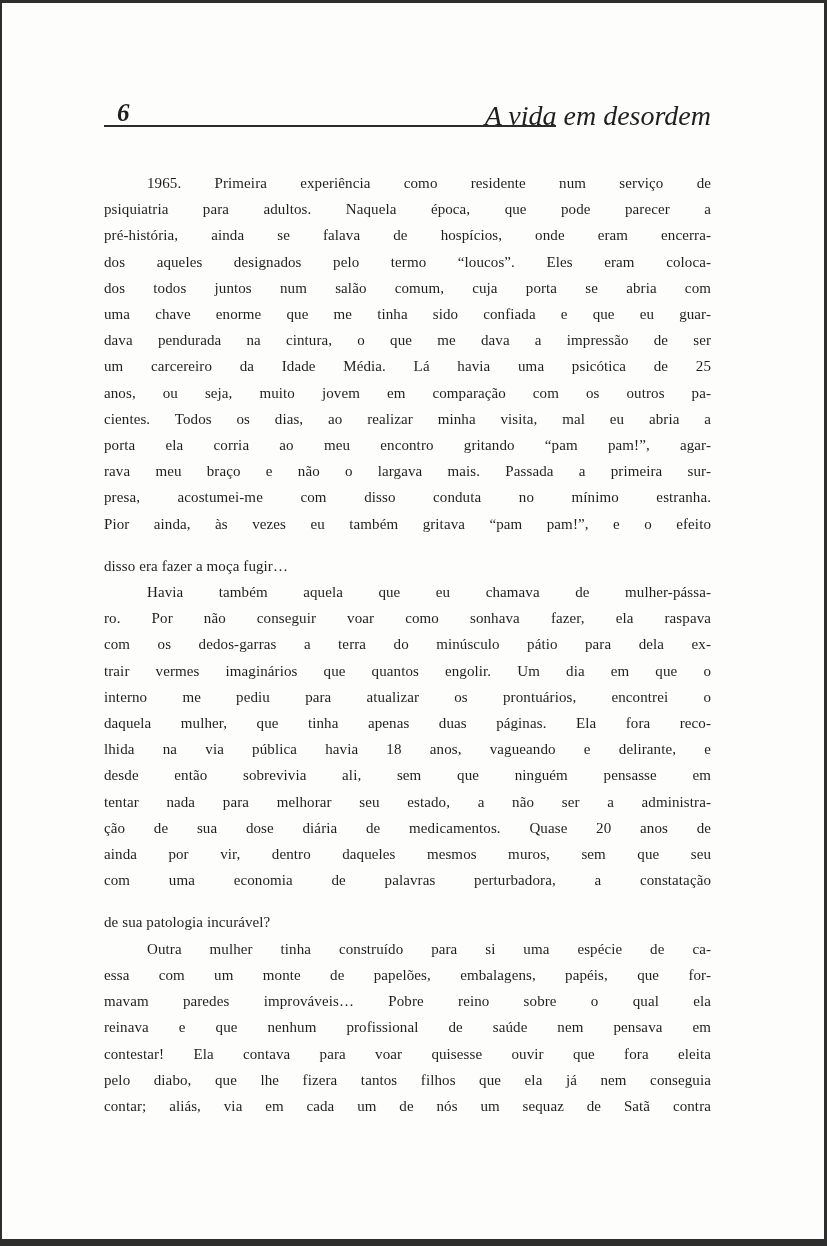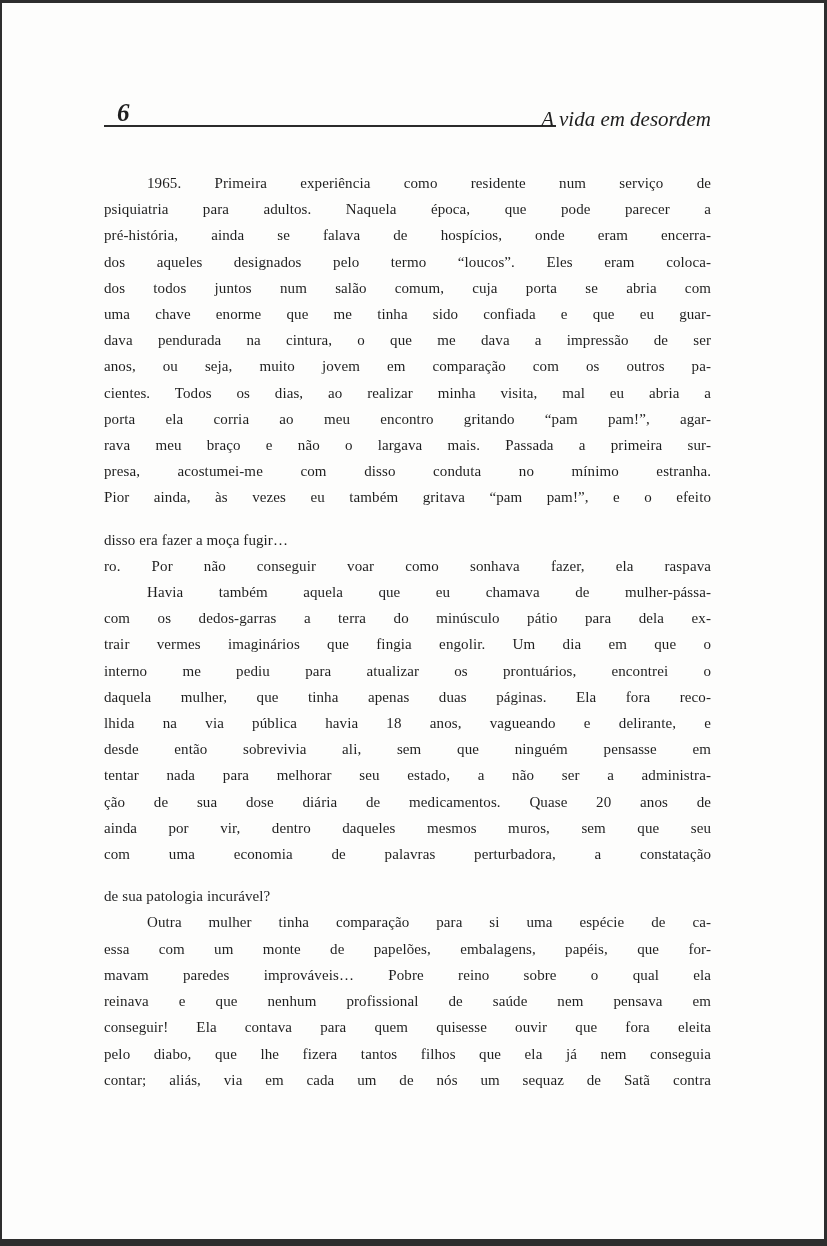--- a/index.html
+++ b/index.html
@@ -43,21 +43,21 @@
     left: 0;
     bottom: 0;
     width: 452px;
     height: 2px;
     background: #2b2b2b;
   }
   .running-title {
     position: absolute;
     right: 0;
     bottom: -3px;
-    font-size: 21px;
+    font-size: 28px;
     font-style: italic;
     line-height: 1;
     white-space: nowrap;
   }
   
   .text-column {
     position: absolute;
     left: 104px;
     top: 170px;
     width: 607px;
@@ -89,46 +89,47 @@
 
   <main class="text-column">
       <div class="paragraph">
         <div class="line first">1965. Primeira experiência como residente num serviço de</div>
         <div class="line">psiquiatria para adultos. Naquela época, que pode parecer a</div>
         <div class="line">pré-história, ainda se falava de hospícios, onde eram encerra-</div>
         <div class="line">dos aqueles designados pelo termo “loucos”. Eles eram coloca-</div>
         <div class="line">dos todos juntos num salão comum, cuja porta se abria com</div>
         <div class="line">uma chave enorme que me tinha sido confiada e que eu guar-</div>
         <div class="line">dava pendurada na cintura, o que me dava a impressão de ser</div>
+        <div class="line">um carcereiro da Idade Média. Lá havia uma psicótica de 25</div>
         <div class="line">anos, ou seja, muito jovem em comparação com os outros pa-</div>
         <div class="line">cientes. Todos os dias, ao realizar minha visita, mal eu abria a</div>
         <div class="line">porta ela corria ao meu encontro gritando “pam pam!”, agar-</div>
         <div class="line">rava meu braço e não o largava mais. Passada a primeira sur-</div>
         <div class="line">presa, acostumei-me com disso conduta no mínimo estranha.</div>
         <div class="line">Pior ainda, às vezes eu também gritava “pam pam!”, e o efeito</div>
         <div class="line para-end">disso era fazer a moça fugir…</div>
       </div>
       <div class="paragraph">
+        <div class="line first">Havia também aquela que eu chamava de mulher-pássa-</div>
         <div class="line">ro. Por não conseguir voar como sonhava fazer, ela raspava</div>
-        <div class="line first">Havia também aquela que eu chamava de mulher-pássa-</div>
         <div class="line">com os dedos-garras a terra do minúsculo pátio para dela ex-</div>
-        <div class="line">trair vermes imaginários que fingia engolir. Um dia em que o</div>
+        <div class="line">trair vermes imaginários que quantos engolir. Um dia em que o</div>
         <div class="line">interno me pediu para atualizar os prontuários, encontrei o</div>
         <div class="line">daquela mulher, que tinha apenas duas páginas. Ela fora reco-</div>
         <div class="line">lhida na via pública havia 18 anos, vagueando e delirante, e</div>
         <div class="line">desde então sobrevivia ali, sem que ninguém pensasse em</div>
         <div class="line">tentar nada para melhorar seu estado, a não ser a administra-</div>
         <div class="line">ção de sua dose diária de medicamentos. Quase 20 anos de</div>
         <div class="line">ainda por vir, dentro daqueles mesmos muros, sem que seu</div>
         <div class="line">com uma economia de palavras perturbadora, a constatação</div>
         <div class="line para-end">de sua patologia incurável?</div>
       </div>
       <div class="paragraph">
-        <div class="line first">Outra mulher tinha comparação para si uma espécie de ca-</div>
+        <div class="line first">Outra mulher tinha construído para si uma espécie de ca-</div>
         <div class="line">essa com um monte de papelões, embalagens, papéis, que for-</div>
         <div class="line">mavam paredes improváveis… Pobre reino sobre o qual ela</div>
         <div class="line">reinava e que nenhum profissional de saúde nem pensava em</div>
-        <div class="line">conseguir! Ela contava para quem quisesse ouvir que fora eleita</div>
+        <div class="line">contestar! Ela contava para voar quisesse ouvir que fora eleita</div>
         <div class="line">pelo diabo, que lhe fizera tantos filhos que ela já nem conseguia</div>
         <div class="line">contar; aliás, via em cada um de nós um sequaz de Satã contra</div>
       </div>
     </main>
 </div>
 
 </body></html>

